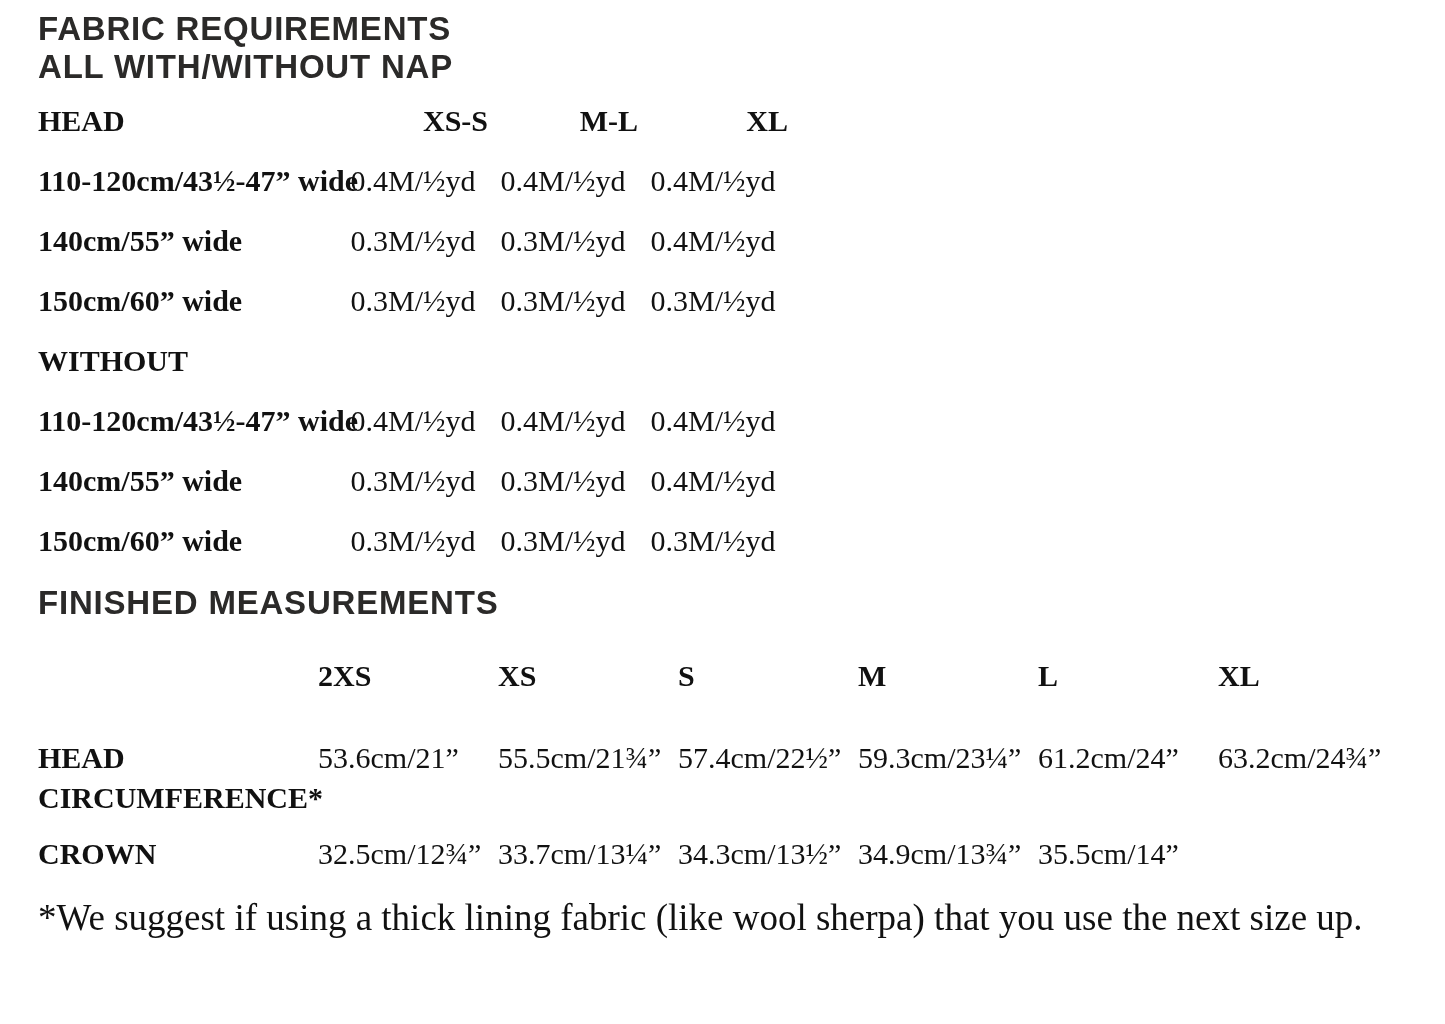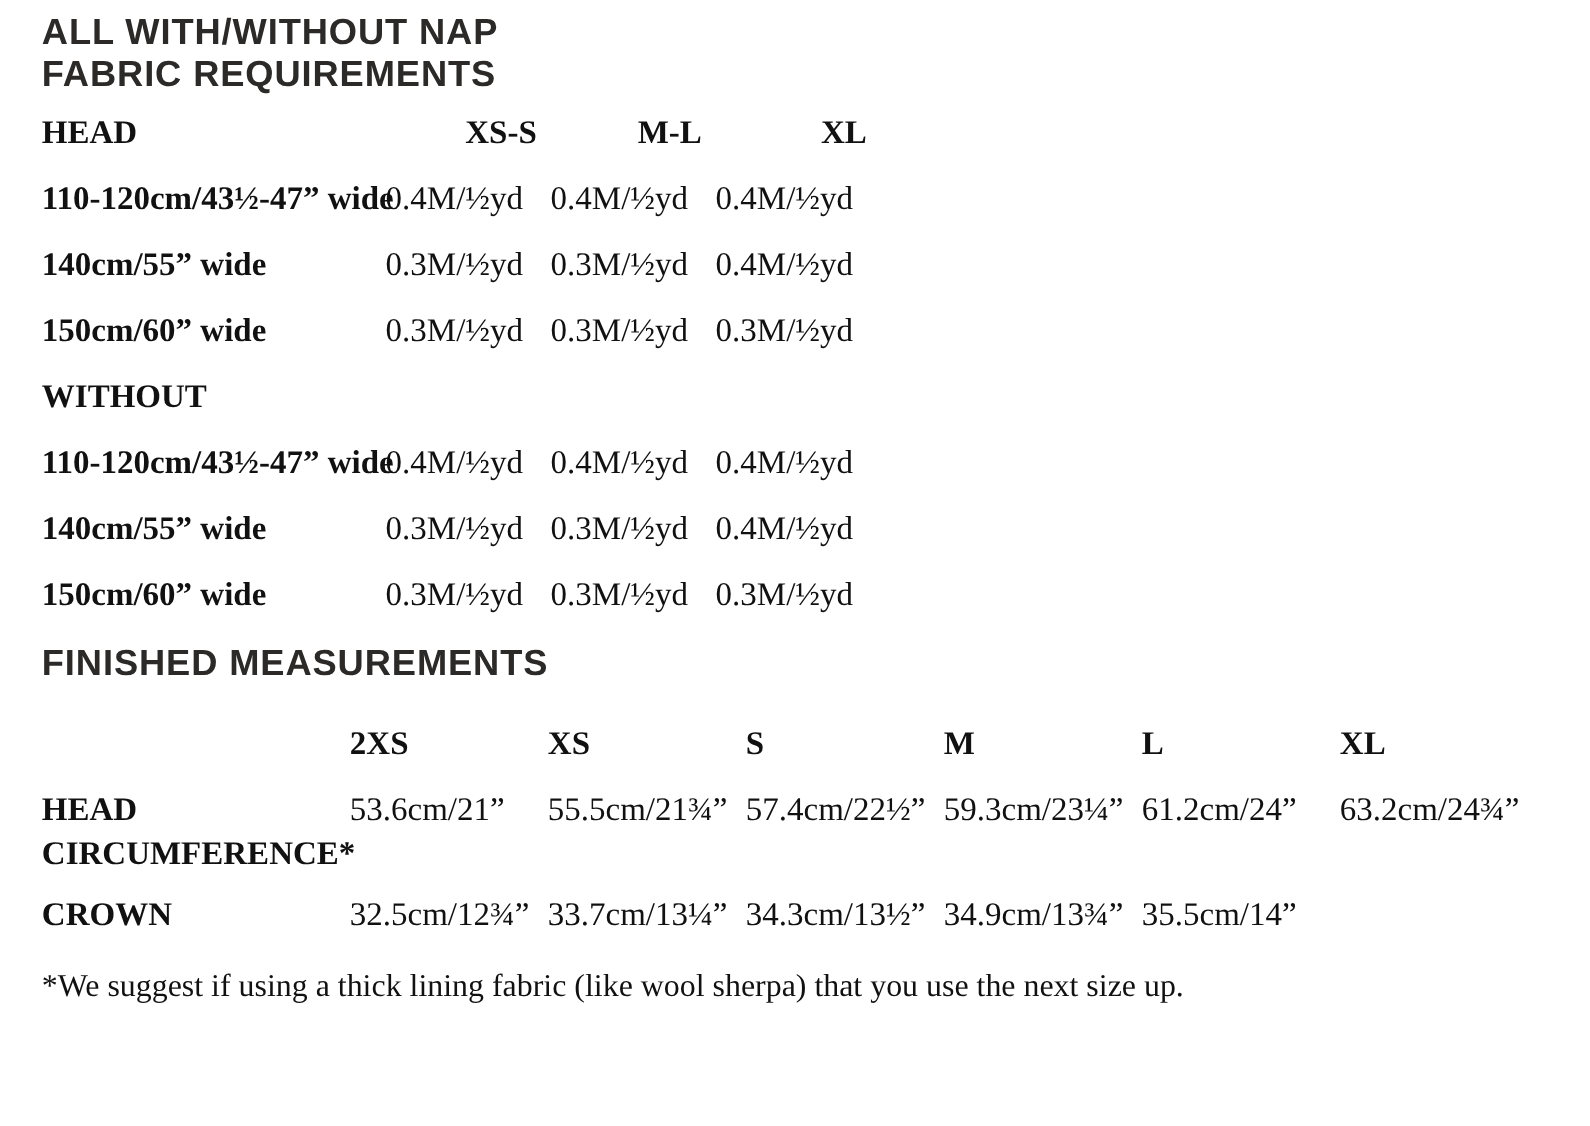--- a/index.html
+++ b/index.html
@@ -50,38 +50,38 @@
     display: grid;
     grid-template-columns: 280px repeat(6, 180px);
     align-items: start;
     font-size: 30px;
     line-height: 40px;
   }
   .fm-head-row { height: 60px; }
   .fm-col-header { font-weight: 700; }
   .fm-row-label { font-weight: 700; }
   .fm-val { white-space: nowrap; }
-  .fm-row-1 { height: 96px; }
+  .fm-row-1 { height: 96px; margin-top: 22px; }
   .fm-row-2 { height: 62px; }
 
   .footnote {
     margin-top: 4px;
-    font-size: 29px;
+    font-size: 37px;
     line-height: 36px;
     color: #111111;
   }
 </style>
 </head>
 <body>
 
 <div class="page">
 
   <div class="big-heading">
+    <div>FABRIC REQUIREMENTS</div>
     <div>ALL WITH/WITHOUT NAP</div>
-    <div>FABRIC REQUIREMENTS</div>
   </div>
 
   <div class="fr-table">
 
     <div class="fr-row">
       <div class="fr-section-label">HEAD</div>
       <div class="fr-col-header">XS-S</div>
       <div class="fr-col-header">M-L</div>
       <div class="fr-col-header">XL</div>
     </div>

